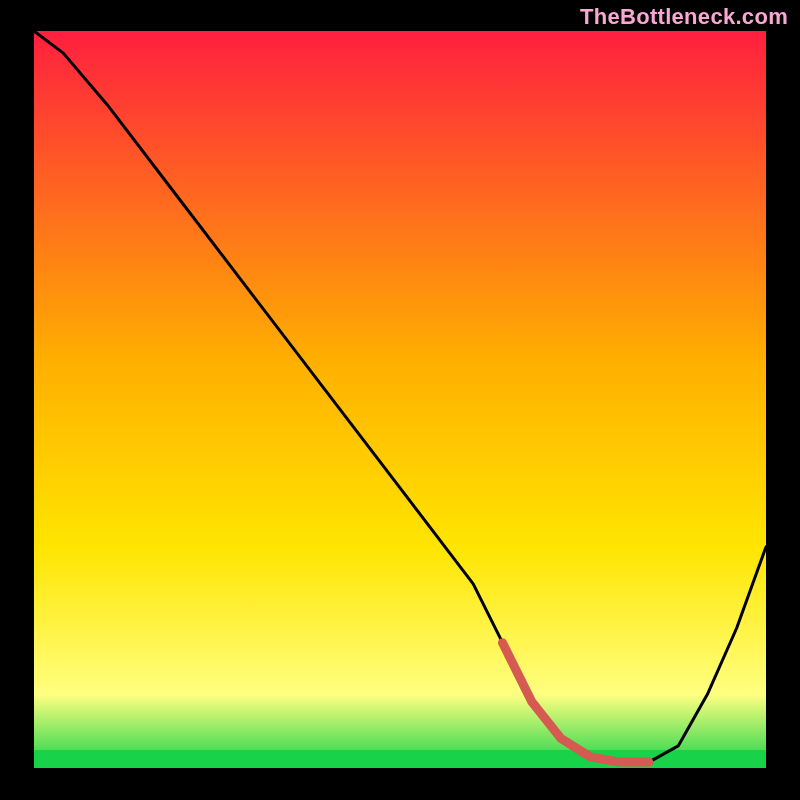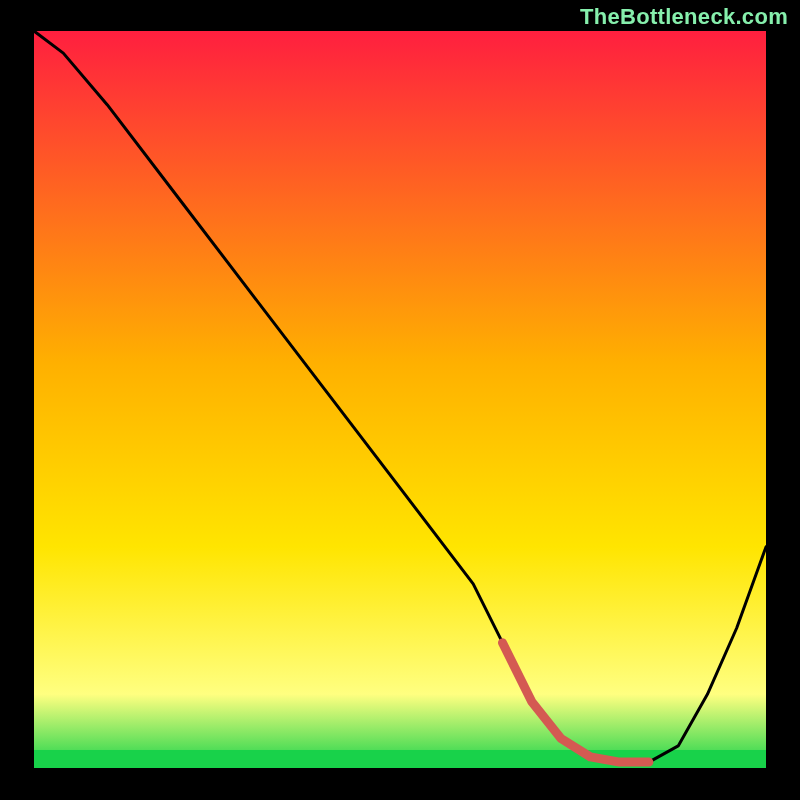--- a/index.html
+++ b/index.html
@@ -14,21 +14,21 @@
   .frame {
     position: relative;
     width: 800px;
     height: 800px;
     background: #000;
   }
   .watermark {
     position: absolute;
     top: 4px;
     right: 12px;
-    color: #86efac;
+    color: #f9a8d4;
     font-size: 22px;
     font-weight: 600;
     letter-spacing: 0.3px;
     z-index: 50;
   }
   svg.plot {
     position: absolute;
     left: 0;
     top: 0;
     width: 800px;

